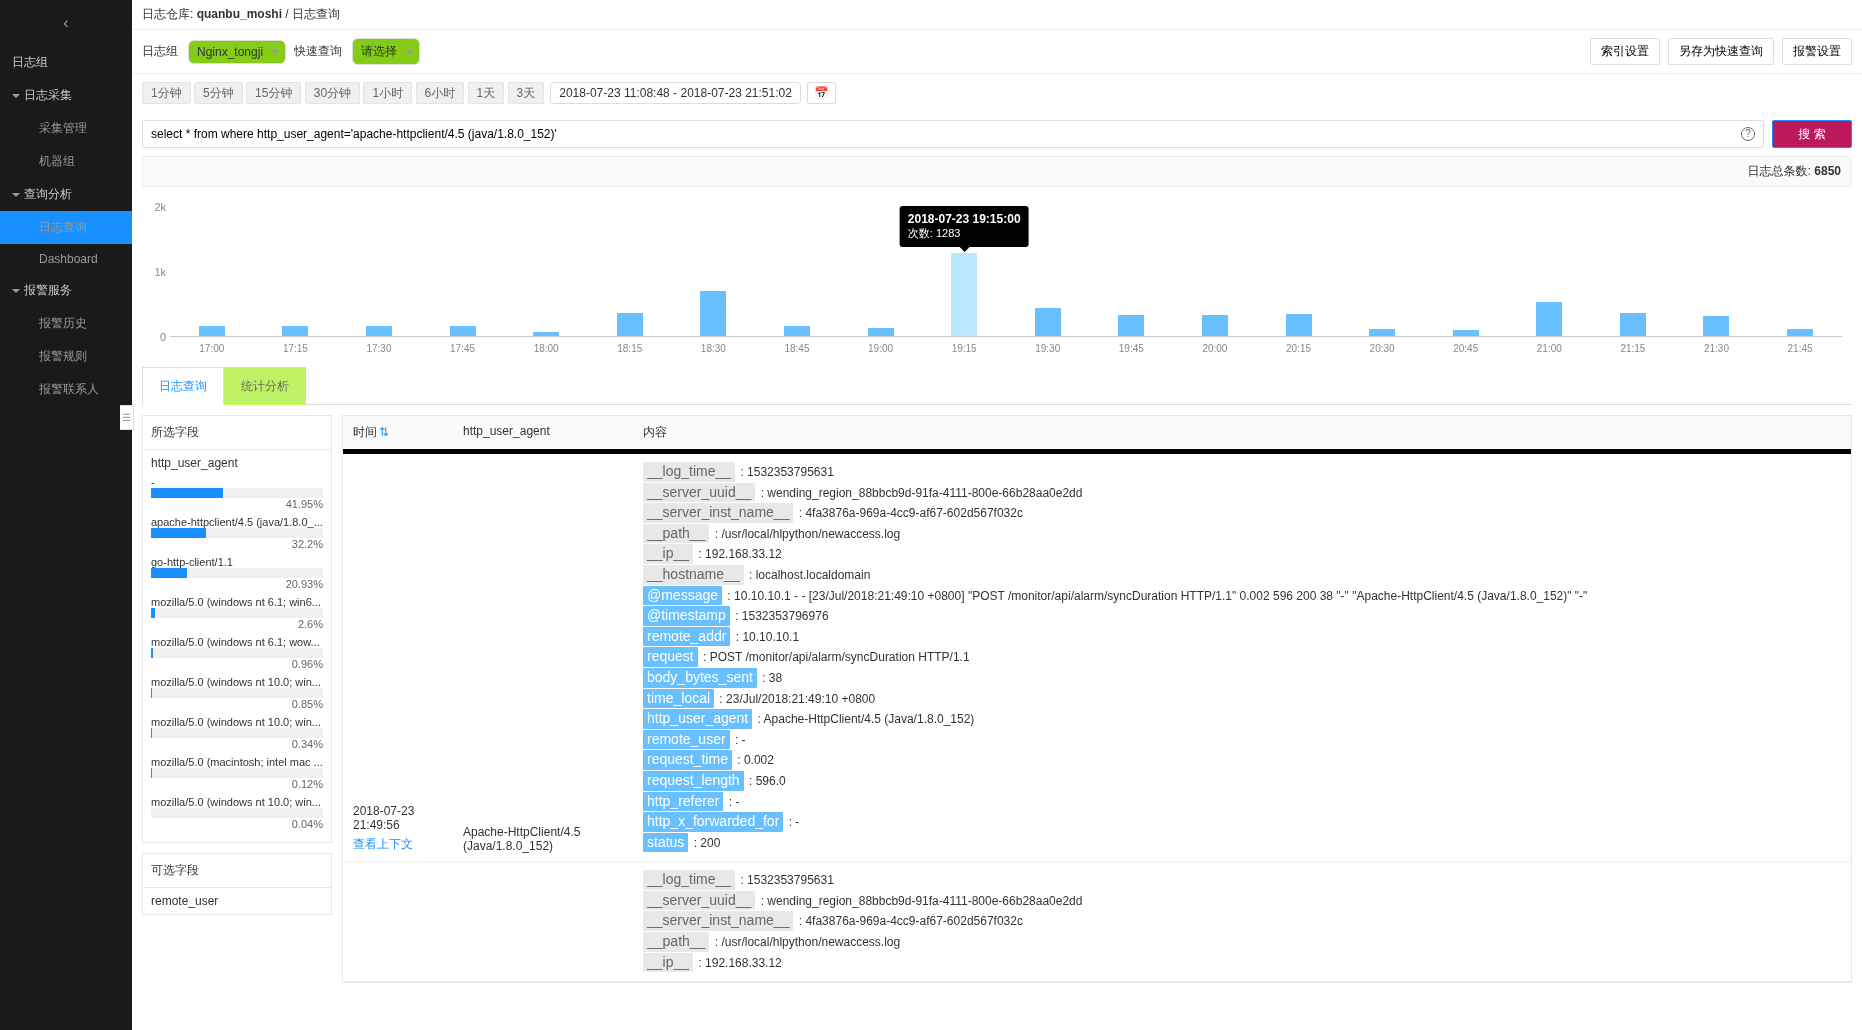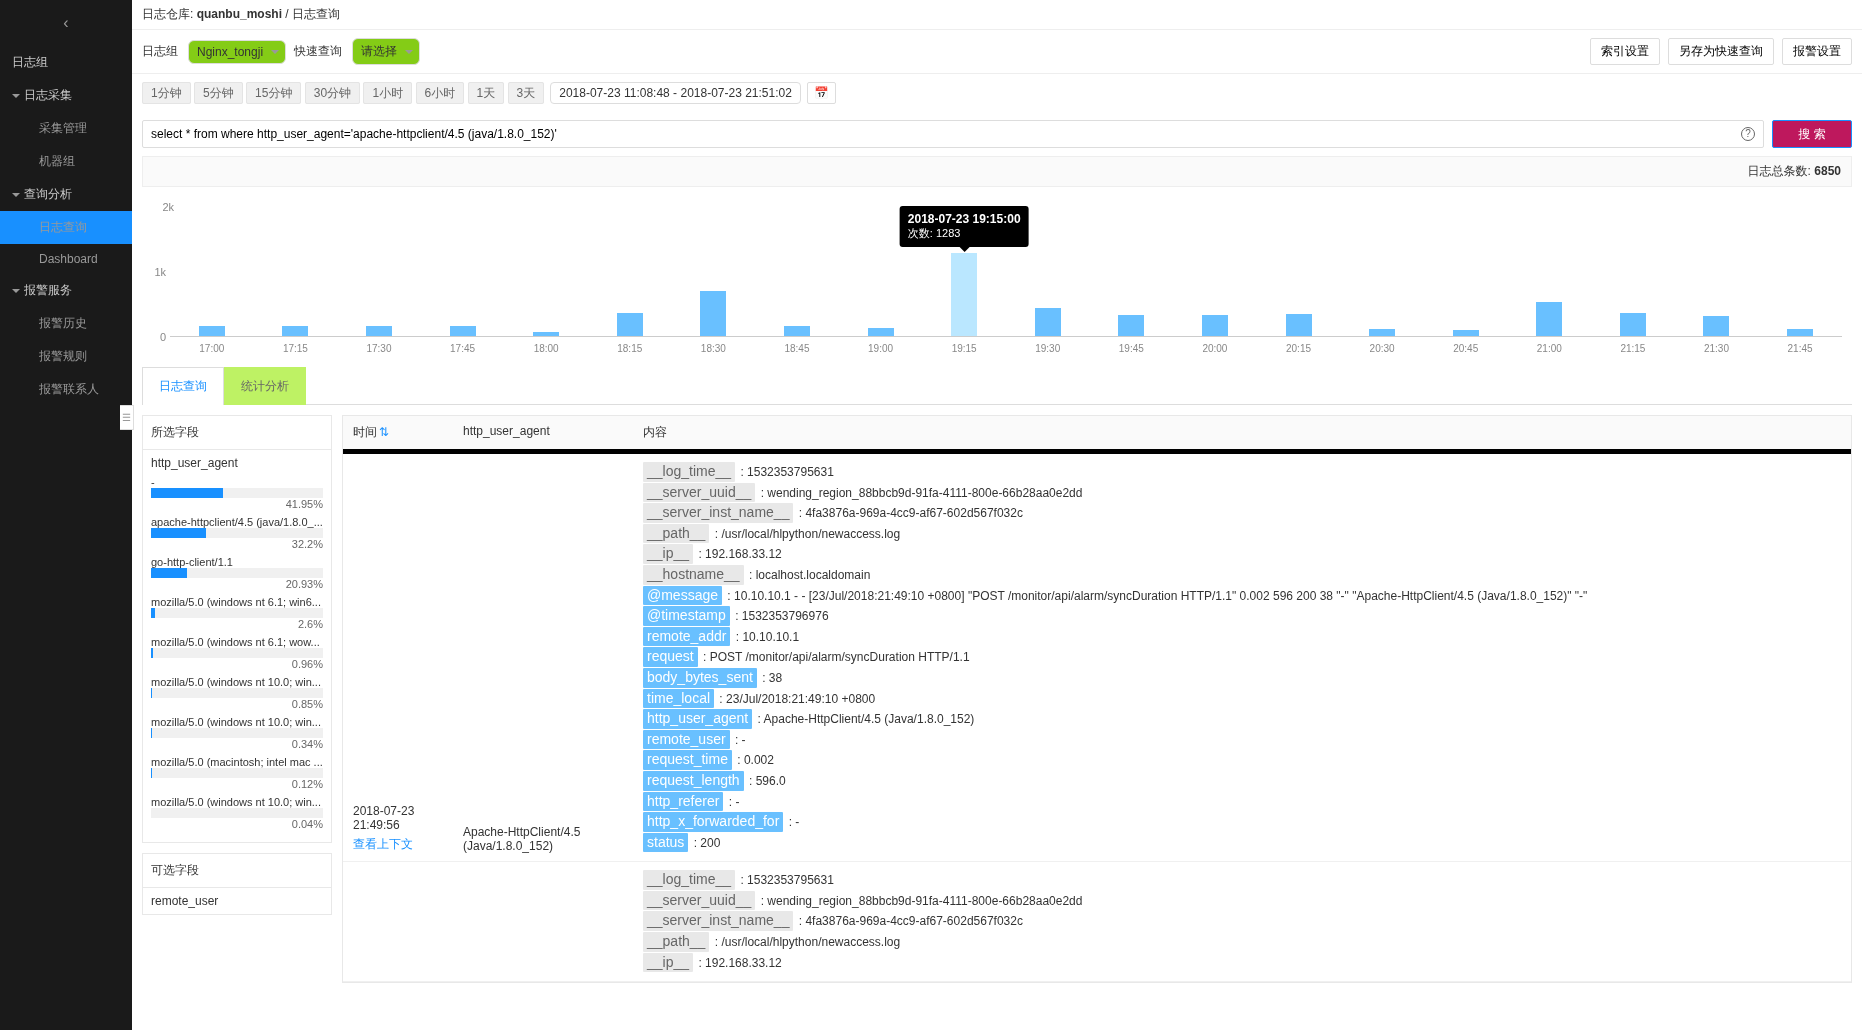--- a/index.html
+++ b/index.html
@@ -209,21 +209,21 @@
             <div class="xlab">21:30</div>
           </div>
           <div class="barwrap">
             <div class="bar" style="height: 5.5%;"></div>
             <div class="xlab">21:45</div>
           </div>
         </div>
     </div>
   <div class="ylab" style="bottom: calc(20px); transform: translateY(50%); left: 0px; position: absolute;">0</div>
       <div class="ylab" style="bottom: calc(85px); transform: translateY(50%); left: 0px; position: absolute;">1k</div>
-      <div class="ylab" style="bottom: calc(150px); transform: translateY(50%); left: 8px; position: absolute;">2k</div>
+      <div class="ylab" style="bottom: calc(150px); transform: translateY(50%); left: 0px; position: absolute;">2k</div>
     </div>
 
   <div class="tabs">
     <div class="tab active">日志查询</div>
     <div class="tab">统计分析</div>
   </div>
 
   <div class="resultwrap">
     <div class="fields">
       <div class="panel">

